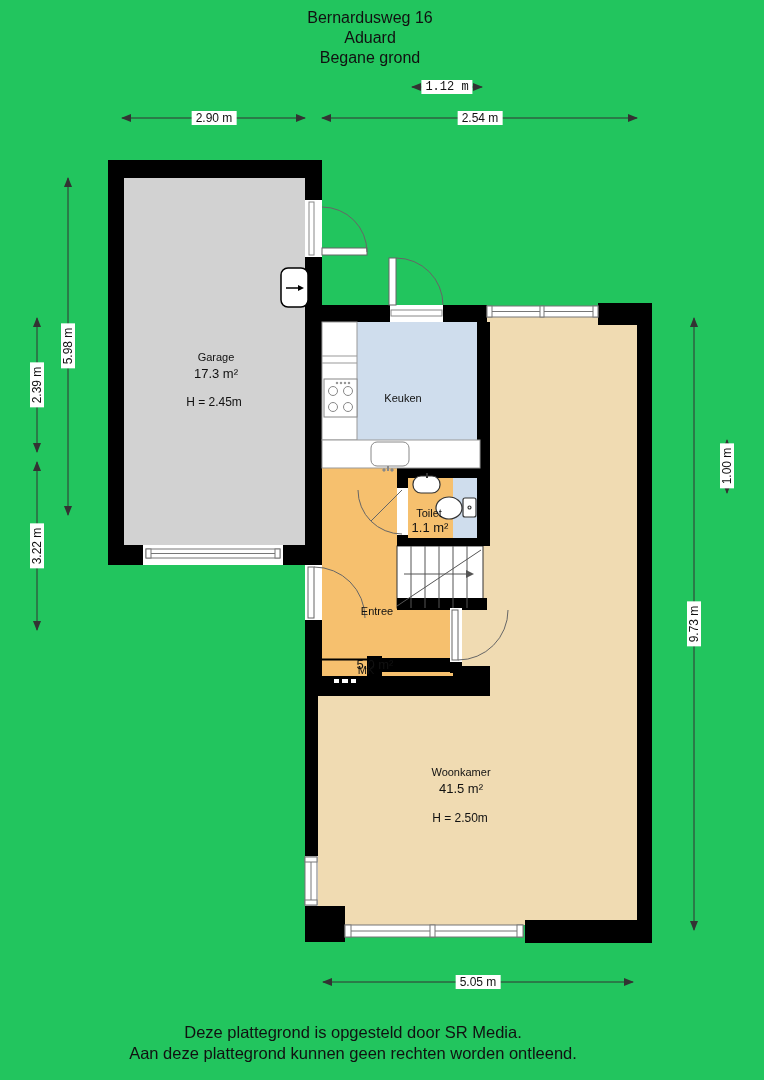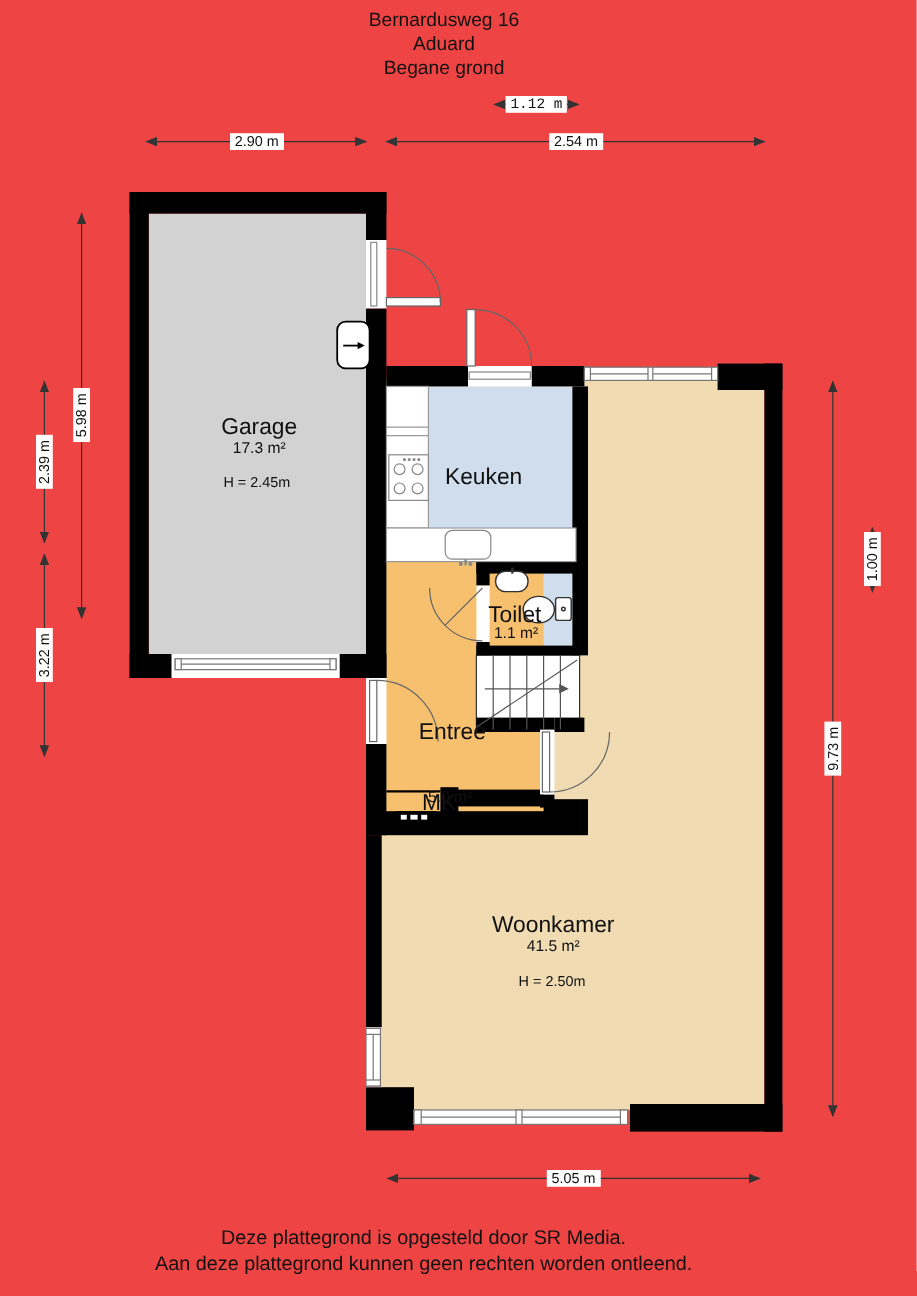--- a/index.html
+++ b/index.html
@@ -1,23 +1,23 @@
 <!DOCTYPE html>
 <html><head>
 <meta charset="utf-8">
 <style>
   html,body{margin:0;padding:0;background:#fff;}
-  #page{position:relative;width:764px;height:1080px;background:#ef4444;overflow:hidden;
+  #page{position:relative;width:764px;height:1080px;background:#22c55e;overflow:hidden;
         font-family:"Liberation Sans",sans-serif;color:#111;}
   #plan-svg{position:absolute;left:0;top:0;}
   .lbl{position:absolute;transform:translate(-50%,-50%);white-space:nowrap;
        font-family:"Liberation Sans",sans-serif;color:#111;text-align:center;}
   .dim{font-size:12px;background:#fff;padding:0 4px;}
   .dim.rot{transform:translate(-50%,-50%) rotate(-90deg);}
-  .room{font-size:19px;}
+  .room{font-size:11px;}
   .roomsub{font-size:13px;}
   .roomh{font-size:12px;margin-top:12px;}
   .titleblock{position:absolute;left:0;top:8px;width:740px;text-align:center;
               font-size:16px;line-height:20px;}
   .footerblock{position:absolute;left:0;top:1022px;width:706px;text-align:center;
                font-size:16.5px;line-height:21px;}
 </style>
 </head>
 <body>
 

